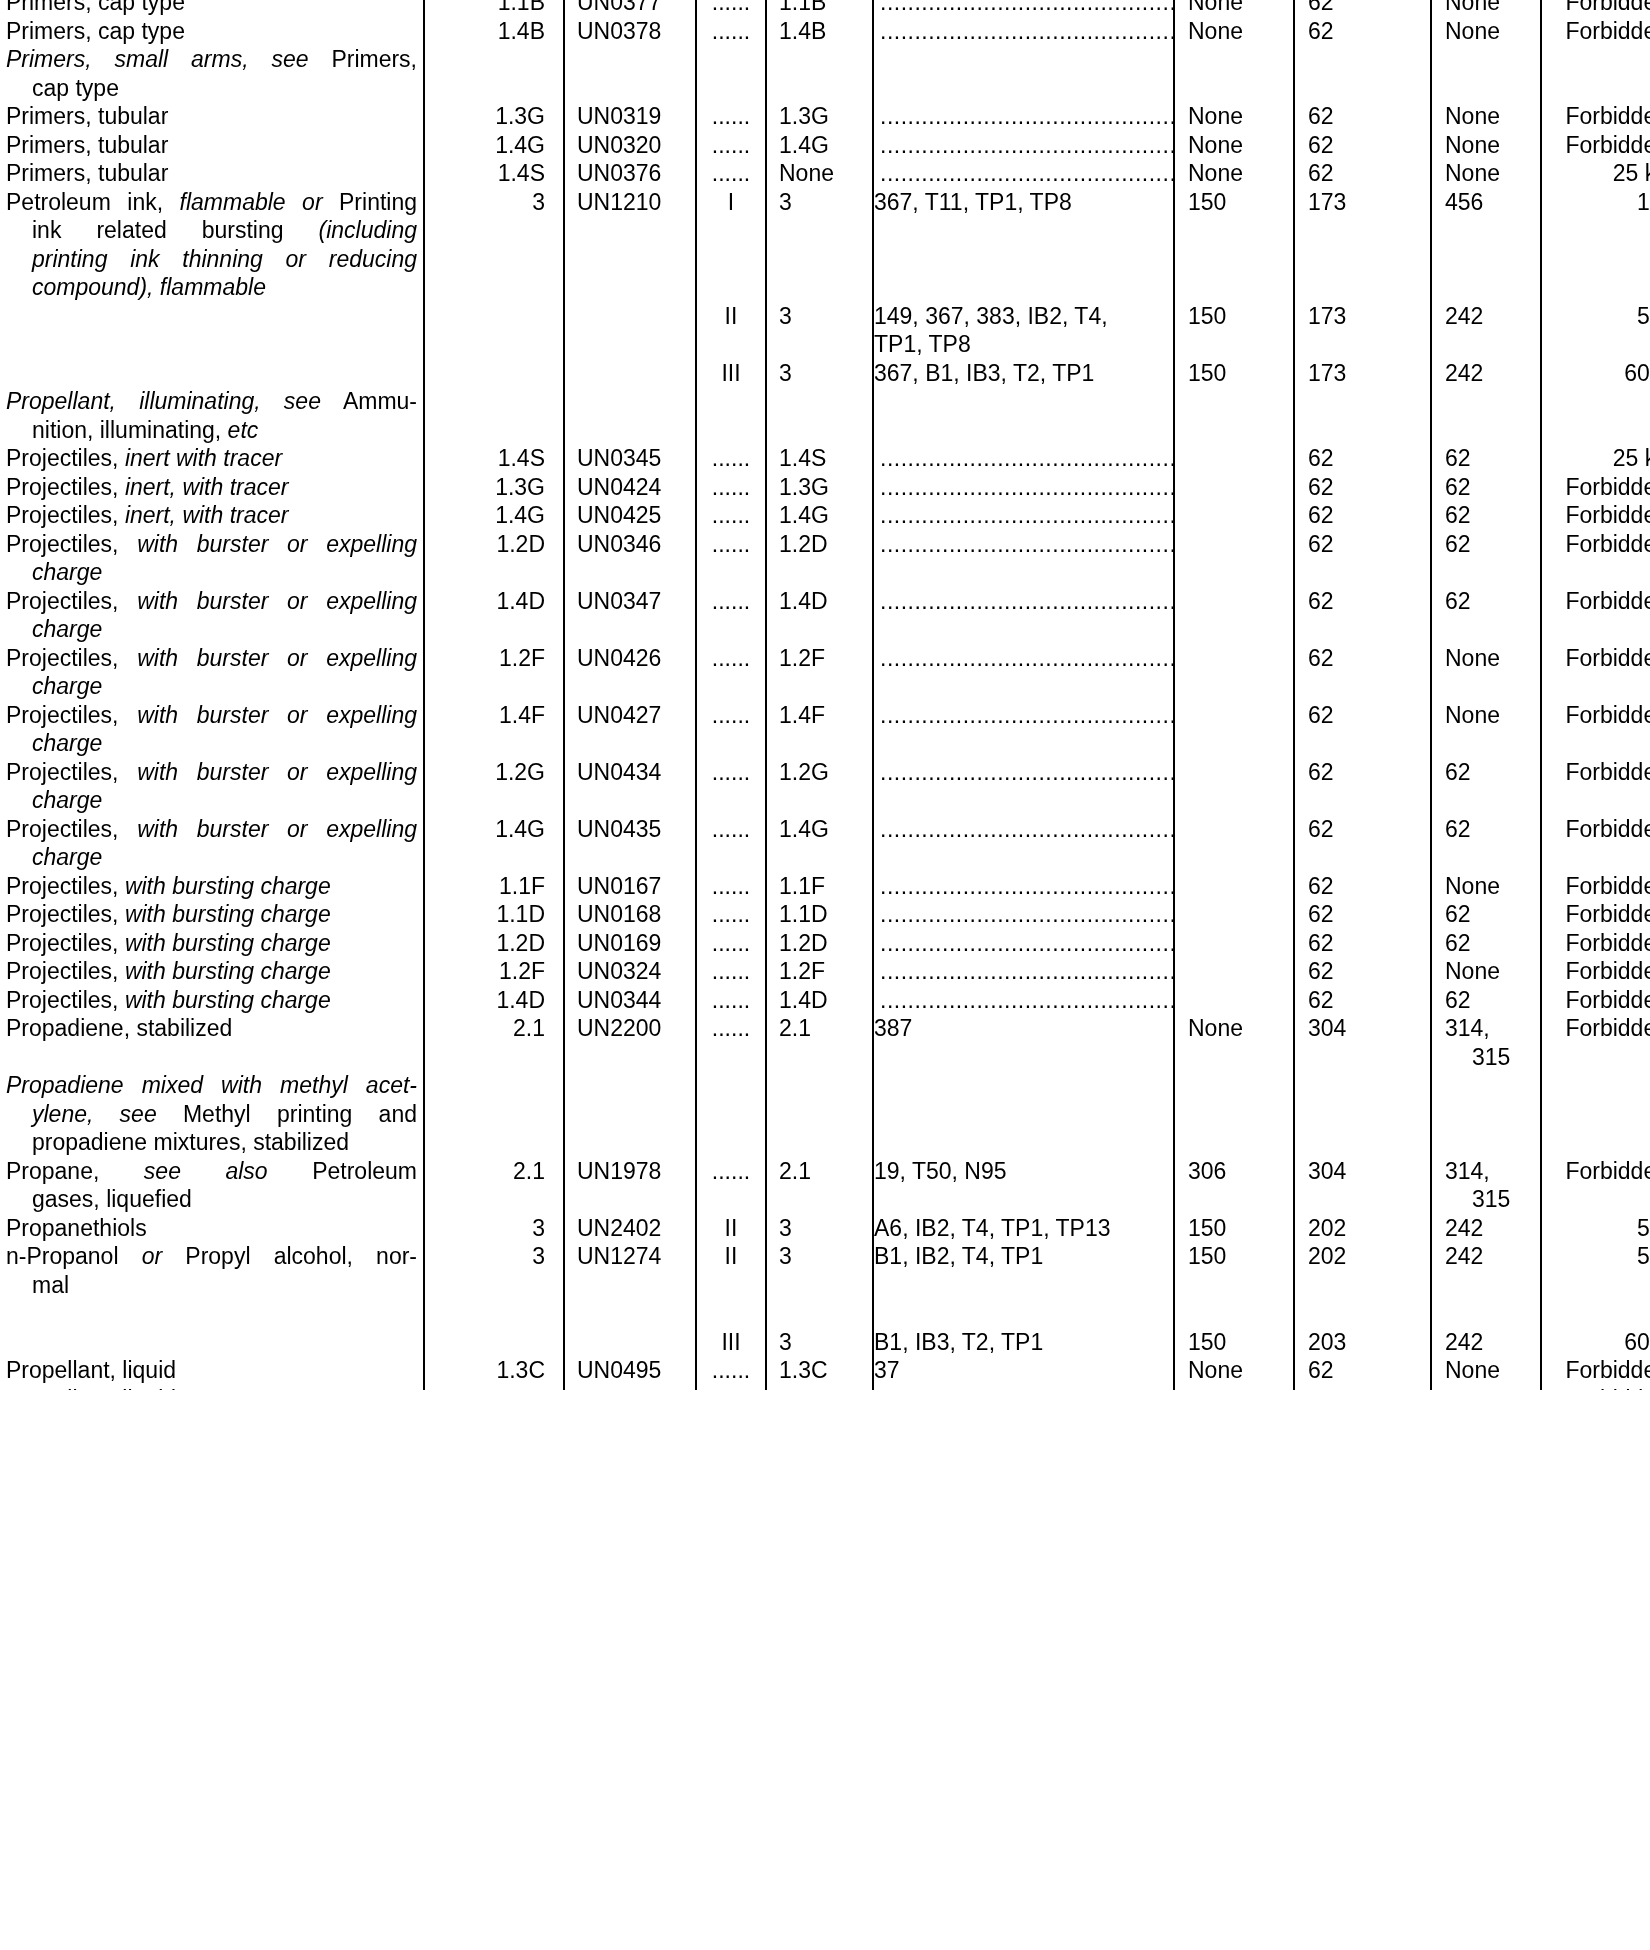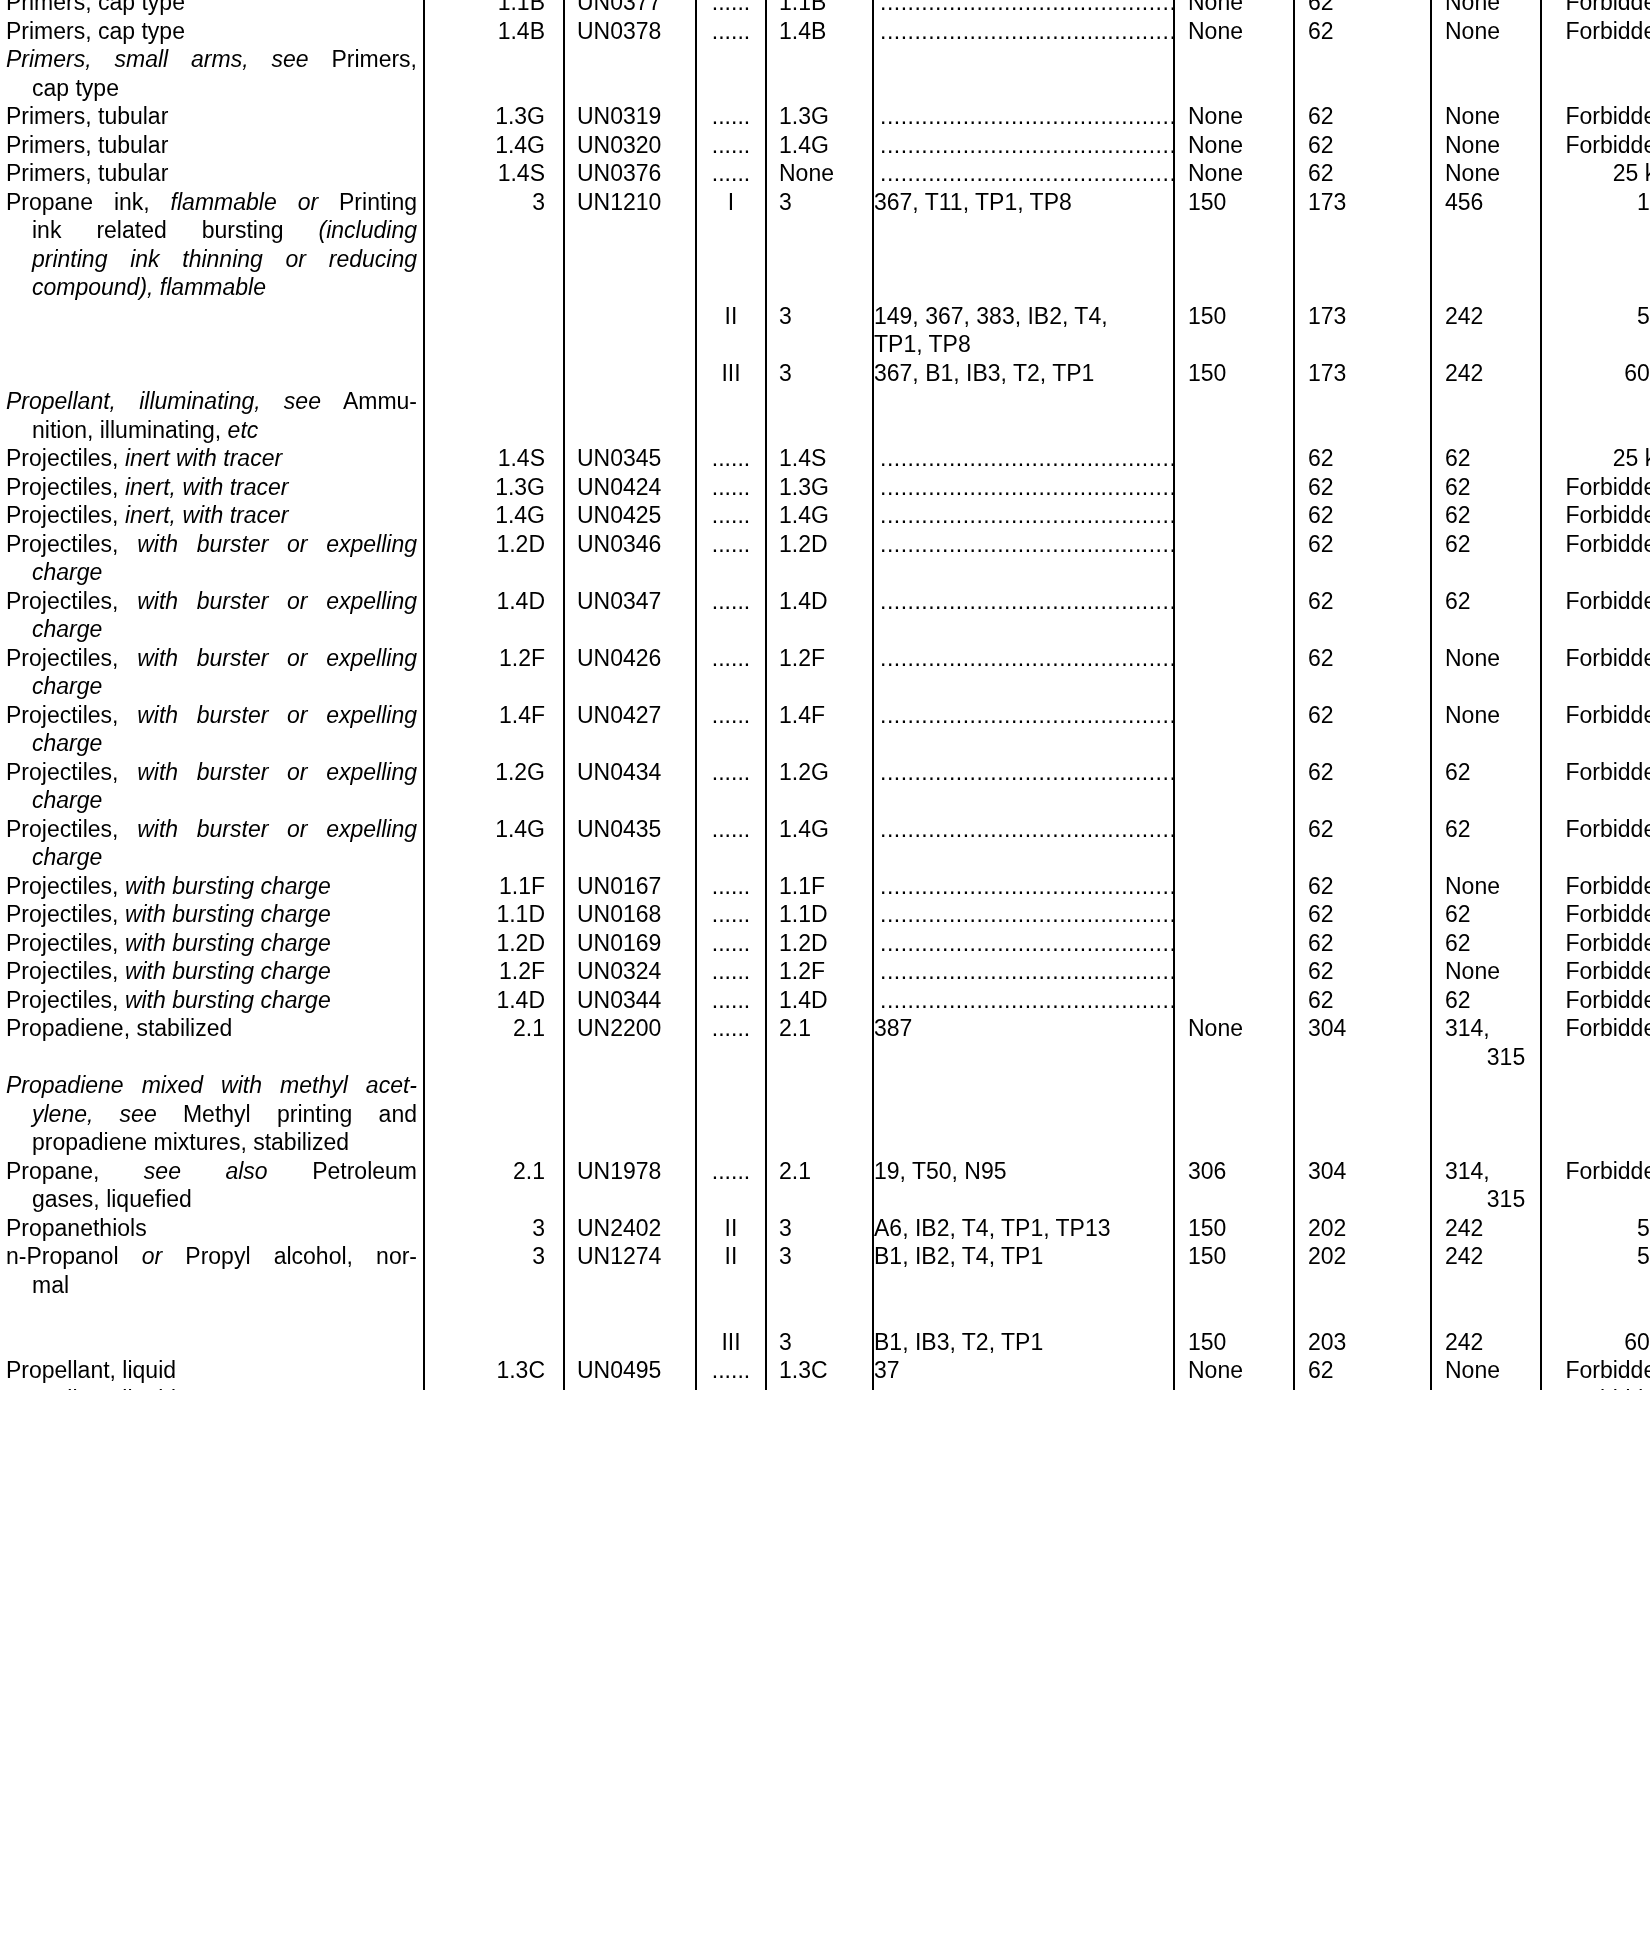--- a/index.html
+++ b/index.html
@@ -17,21 +17,21 @@
   .it{font-style:italic;}
   .c-class{text-align:right;padding-right:18px;}
   .c-id{padding-left:12px;}
   .c-pg{text-align:center;}
   .c-label{padding-left:12px;}
   .c-sp{padding-right:10px;}
   .c-sp.leader{text-align:left;padding-left:6px;padding-right:0;letter-spacing:0.5px;}
   .c-exc{padding-left:13px;}
   .c-nb{padding-left:13px;}
   .c-bulk{padding-left:13px;}
-  .c-bulk.blk-indent{padding-left:40px;text-align:center;}
+  .c-bulk.blk-indent{padding-left:40px;}
   .c-qty{text-align:right;padding-right:51px;}
 </style>
 </head>
 <body>
 
 <div class="page">
   <div class="table-clip">
     <div class="hmt" id="hmt">
         <div class="cell c-name"><span>Primers, cap type</span></div>
         <div class="cell c-class bl">1.1B</div>
@@ -96,21 +96,21 @@
         <div class="cell c-name"><span>Primers, tubular</span></div>
         <div class="cell c-class bl">1.4S</div>
         <div class="cell c-id bl">UN0376</div>
         <div class="cell c-pg bl">......</div>
         <div class="cell c-label bl">None</div>
         <div class="cell c-sp bl leader">............................................</div>
         <div class="cell c-exc bl">None</div>
         <div class="cell c-nb bl">62</div>
         <div class="cell c-bulk bl">None</div>
         <div class="cell c-qty bl">25 kg</div>
-        <div class="cell c-name just"><span>Propane ink, </span><span class="it">flammable or</span><span> Printing</span></div>
+        <div class="cell c-name just"><span>Petroleum ink, </span><span class="it">flammable or</span><span> Printing</span></div>
         <div class="cell c-class bl">3</div>
         <div class="cell c-id bl">UN1210</div>
         <div class="cell c-pg bl">I</div>
         <div class="cell c-label bl">3</div>
         <div class="cell c-sp bl">367, T11, TP1, TP8</div>
         <div class="cell c-exc bl">150</div>
         <div class="cell c-nb bl">173</div>
         <div class="cell c-bulk bl">456</div>
         <div class="cell c-qty bl">1 L</div>
         <div class="cell c-name indent just"><span>ink related bursting </span><span class="it">(including</span></div>

